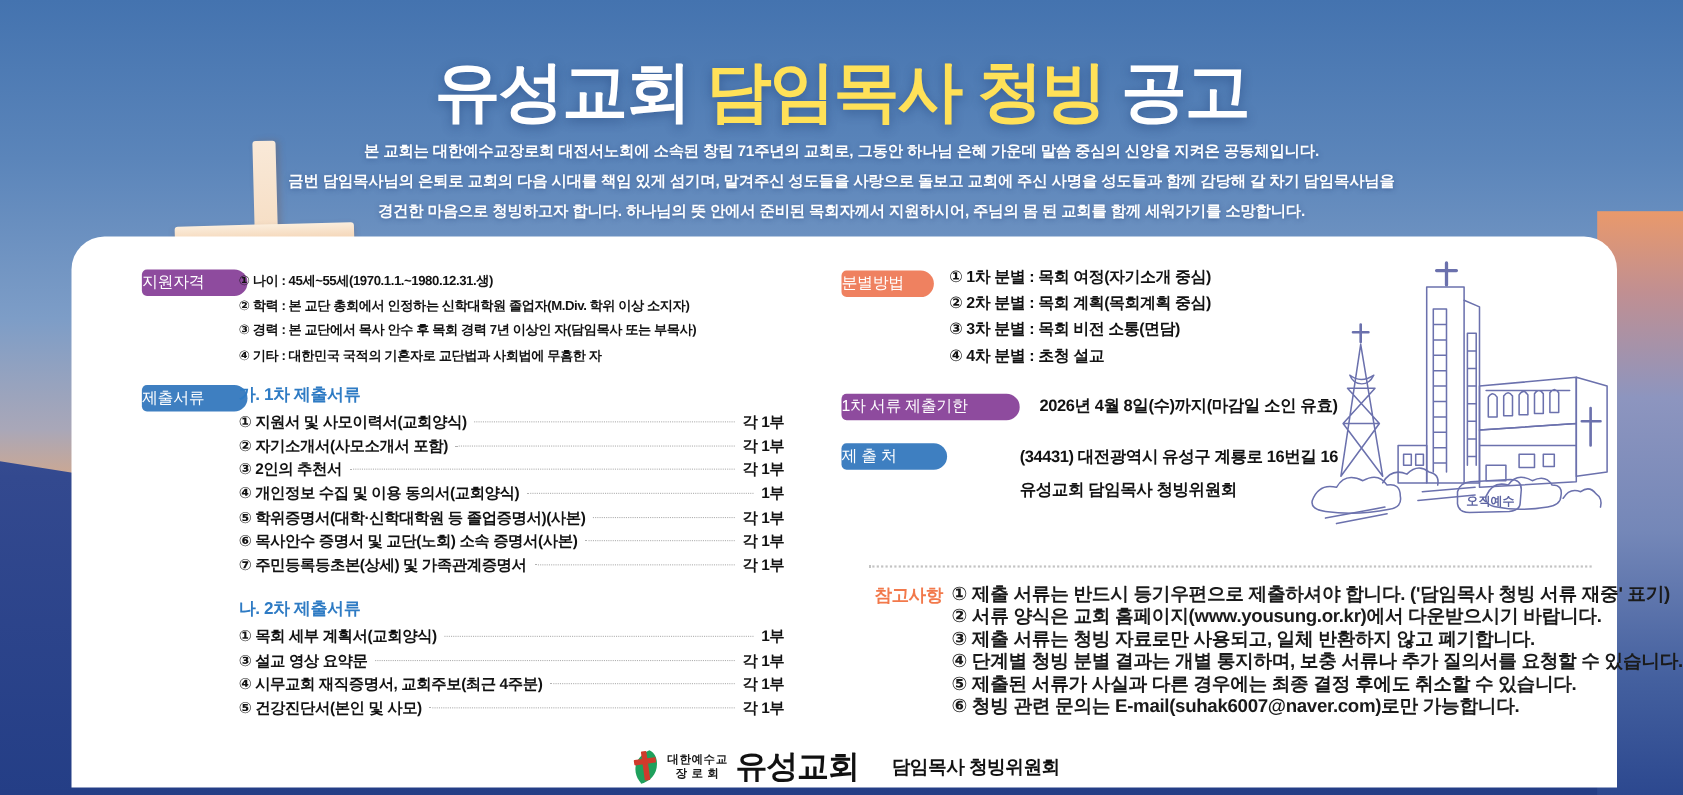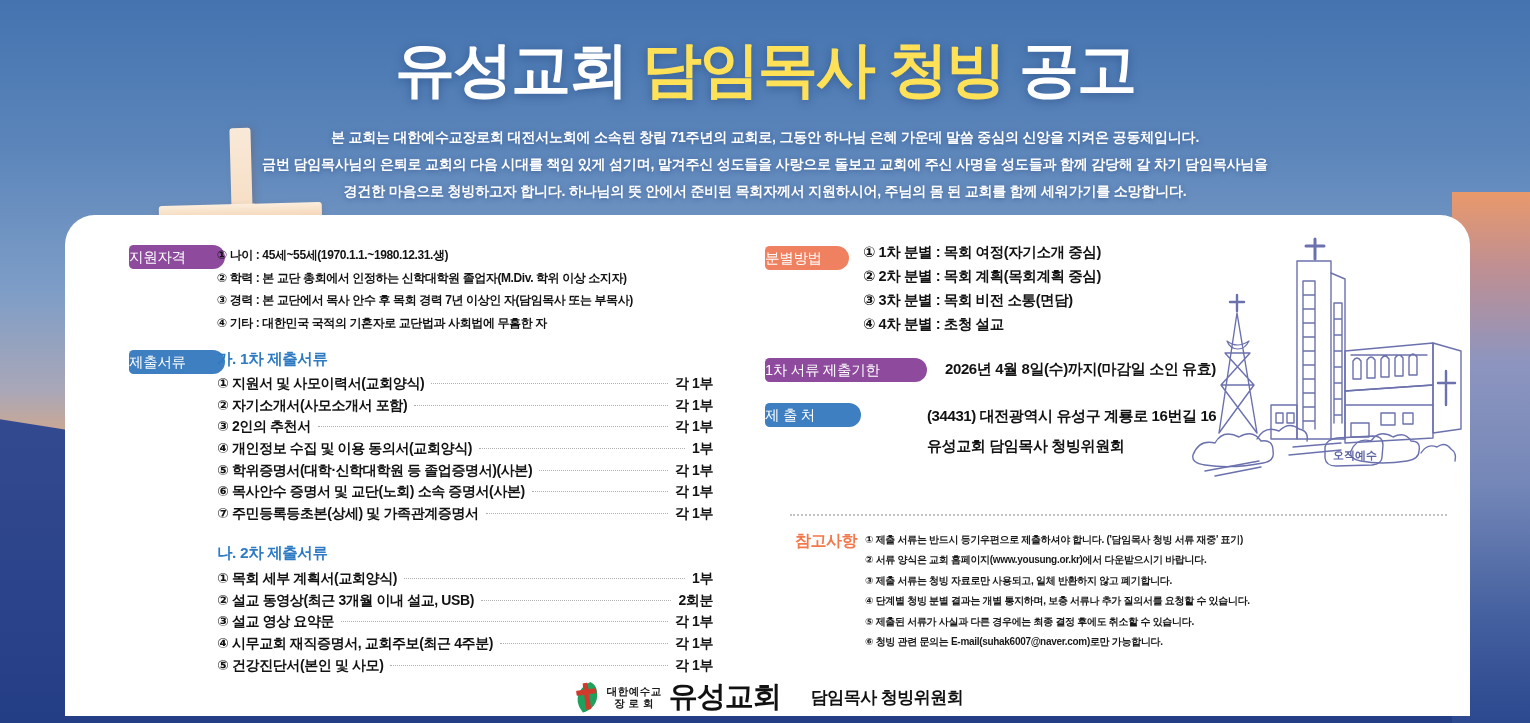--- a/index.html
+++ b/index.html
@@ -35,21 +35,21 @@
     box-shadow:3px 0 6px rgba(120,90,80,.35);
   }
   .cross-h{
     position:absolute;left:159px;top:204px;width:163px;height:24px;
     background:linear-gradient(180deg,#fbeedd 0%,#efc49c 100%);
     border-radius:3px;transform:rotate(-1.5deg);
     box-shadow:0 3px 6px rgba(120,90,80,.35);
   }
   
   .title{
-    position:absolute;top:30px;left:0;width:100%;text-align:center;
+    position:absolute;top:44px;left:0;width:100%;text-align:center;
     font-size:60px;font-weight:900;letter-spacing:-2px;color:#ffffff;
     text-shadow:0 2px 10px rgba(25,55,110,.45);white-space:nowrap;
   }
   .title .hl{color:#ffe158;}
   .intro{
     position:absolute;top:124px;left:0;width:100%;text-align:center;
     color:#ffffff;font-size:14px;font-weight:700;line-height:27px;
     letter-spacing:-0.2px;text-shadow:0 1px 5px rgba(30,60,120,.5);
   }
   
@@ -71,21 +71,21 @@
   .doc-list{position:absolute;left:152px;width:496px;font-size:14px;font-weight:700;color:#121212;letter-spacing:-0.4px;}
   .drow{display:flex;align-items:baseline;height:21.7px;}
   .drow .lead{flex:1;border-bottom:1.6px dotted #b0b0b0;margin:0 7px;transform:translateY(-4px);min-width:14px;}
   .drow .dqty{white-space:nowrap;}
   .disc-list{left:798px;top:25px;font-size:14.5px;line-height:24px;}
   .deadline-badge{left:700px;top:143px;width:162px;}
   .deadline-val{position:absolute;left:880px;top:145px;font-size:15px;font-weight:800;color:#121212;letter-spacing:-0.4px;white-space:nowrap;}
   .subm-lines{left:862px;top:186px;font-size:15px;line-height:30px;font-weight:800;}
   .divider{position:absolute;left:725px;top:299px;width:657px;border-top:2px dotted #c3c3c3;}
   .notes-label{position:absolute;left:730px;top:316px;color:#f2794b;font-size:16px;font-weight:800;letter-spacing:-0.5px;}
-  .notes-list{left:800px;top:315px;font-size:10px;line-height:20.4px;font-weight:600;letter-spacing:-0.3px;color:#1a1a1a;}
+  .notes-list{left:800px;top:315px;font-size:17px;line-height:20.4px;font-weight:600;letter-spacing:-0.3px;color:#1a1a1a;}
   
   .footer{
     position:absolute;left:0;right:0;top:461px;height:42px;
     display:flex;align-items:center;justify-content:center;
   }
   .denom{font-size:10.5px;font-weight:700;color:#1a1a1a;line-height:12px;margin:0 7px 0 5px;text-align:center;letter-spacing:0.5px;}
   .church-name{font-size:29px;font-weight:900;color:#111;letter-spacing:-1px;}
   .committee{font-size:17px;font-weight:800;color:#111;margin-left:30px;letter-spacing:-0.5px;}
   .church-art{position:absolute;left:1110px;top:18px;}
 </style>
@@ -156,25 +156,20 @@
         <span class="dqty">각 1부</span>
       </div>
   </div>
 
   <div class="d-head" style="left:152px;top:328px;">나. 2차 제출서류</div>
   <div class="doc-list" style="top:355px;text-align:center;">
     <div class="drow">
         <span>① 목회 세부 계획서(교회양식)</span>
         <span class="lead"></span>
         <span class="dqty">1부</span>
-      </div>
-    <div class="drow">
-        <span>② 설교 동영상(최근 3개월 이내 설교, USB)</span>
-        <span class="lead"></span>
-        <span class="dqty">2회분</span>
       </div>
     <div class="drow">
         <span>③ 설교 영상 요약문</span>
         <span class="lead"></span>
         <span class="dqty">각 1부</span>
       </div>
     <div class="drow">
         <span>④ 시무교회 재직증명서, 교회주보(최근 4주분)</span>
         <span class="lead"></span>
         <span class="dqty">각 1부</span>

